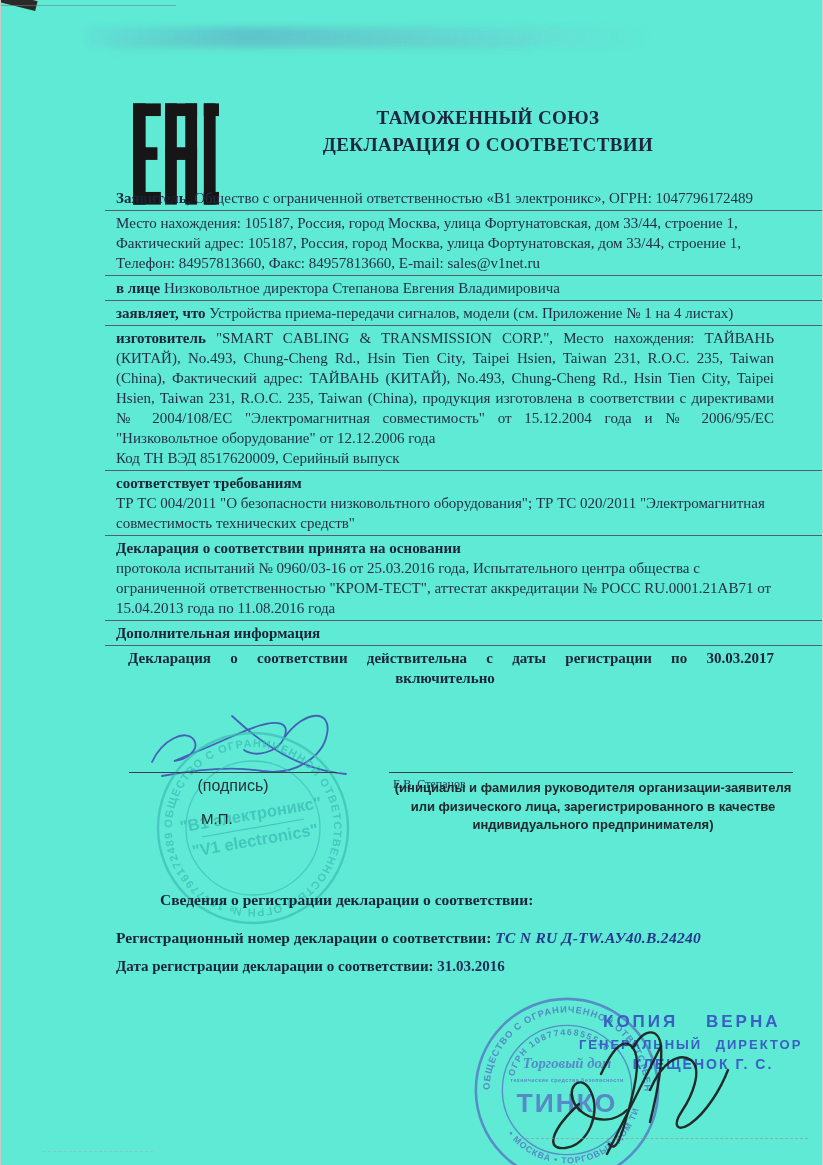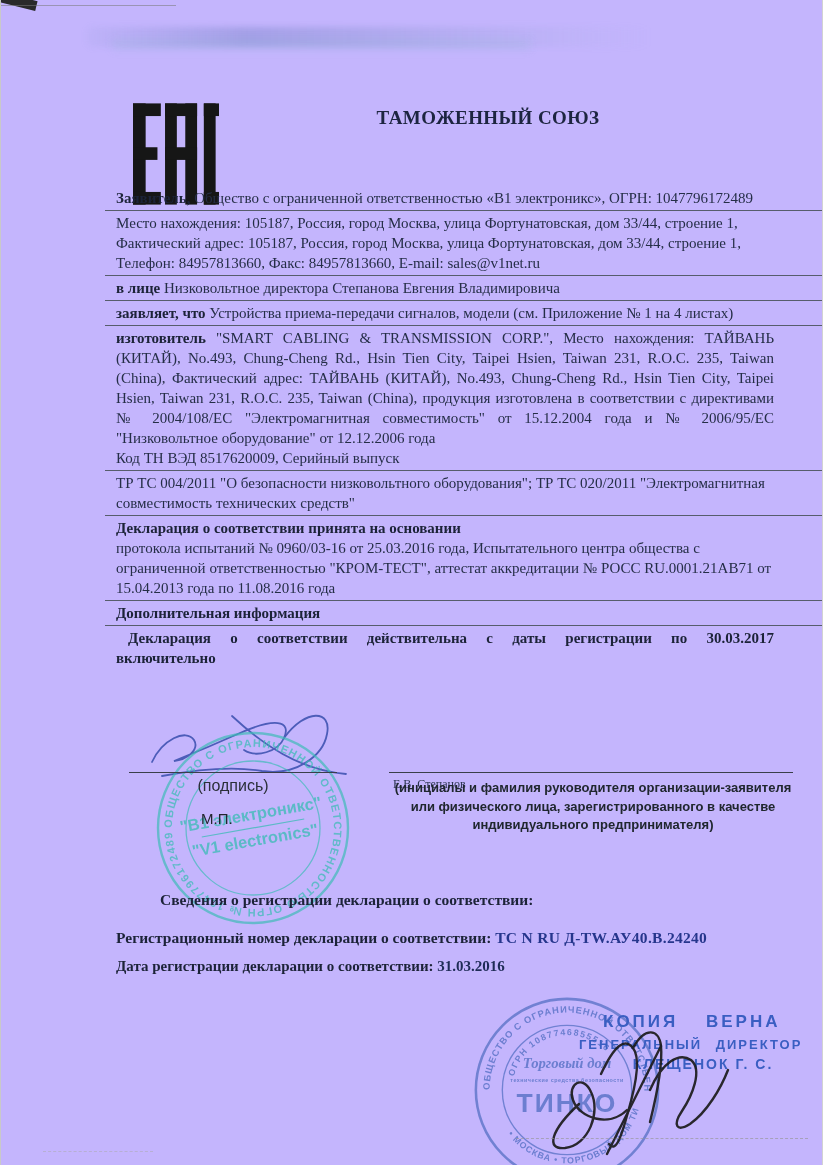--- a/index.html
+++ b/index.html
@@ -1,18 +1,18 @@
 <!DOCTYPE html>
 <html><head>
 <meta charset="utf-8">
 <style>
   html,body { margin:0; padding:0; background:#d9d9d9; }
   .page {
     position:relative; width:823px; height:1165px; margin:0 auto;
-    background:#c4b5fd; overflow:hidden;
+    background:#5eead4; overflow:hidden;
     font-family:"Liberation Serif","DejaVu Serif",serif;
     color:#252e47;
     border-left:1px solid #c9c9c9; border-right:1px solid #d2d2d2;
     box-sizing:border-box;
   }
   
   .smudge-band { position:absolute; top:27px; left:86px; width:565px; height:20px; border-radius:5px;
     background:linear-gradient(90deg, rgba(130,150,205,.08), rgba(92,112,182,.30) 28%, rgba(112,132,192,.22) 55%, rgba(150,168,214,.10) 85%, rgba(150,168,214,0));
     filter:blur(3px); }
   .smudge-band2 { position:absolute; top:40px; left:110px; width:420px; height:10px; border-radius:5px;
@@ -30,42 +30,42 @@
 
   
   .content { position:absolute; top:186px; left:113px; width:662px; font-size:15px; line-height:20px; }
   .sec { position:relative; padding:2px 2px 3px 2px; }
   .sec.rule::after { content:""; position:absolute; left:-9px; right:-49px; bottom:0;
     border-bottom:1.2px solid #575d6c; }
   .lbl { font-weight:bold; color:#1c2338; }
   .hdr { font-weight:bold; color:#1c2338; }
   .just { text-align:justify; }
   .valid-l1 { font-weight:bold; color:#1c2338; text-align:justify; text-align-last:justify;margin-left:12px; }
-  .valid-l2 { font-weight:bold; color:#1c2338; }
+  .valid-l2 { font-weight:bold; color:#1c2338;text-align:center; }
 
   
   .sign-line-left  { position:absolute; left:128px; top:772px; width:208px; border-top:1.4px solid #3a3f4a; }
   .sign-line-right { position:absolute; left:388px; top:772px; width:404px; border-top:1.4px solid #3a3f4a; }
   .sign-caption { position:absolute; left:128px; top:777px; width:208px; text-align:center;
     font-family:"Liberation Sans","DejaVu Sans",sans-serif; font-size:16px; color:#2a2f38; }
   .mp-label { position:absolute; left:200px; top:810px; font-family:"Liberation Sans","DejaVu Sans",sans-serif;
     font-size:15px; color:#22262e; }
   .head-name { position:absolute; left:392px; top:777px; width:400px; text-align:left;
     font-size:12px; color:#2b3450; }
   .head-caption { position:absolute; left:390px; top:779px; width:404px; text-align:center;
     font-family:"Liberation Sans","DejaVu Sans",sans-serif; font-weight:600;
     font-size:13px; line-height:18.5px; color:#20272f; }
 
   .blue-signature { position:absolute; left:133px; top:698px; }
   .v1-stamp { position:absolute; left:152px; top:728px; opacity:.85; }
 
   
   .reg-header { position:absolute; left:115px; top:891px; font-weight:bold; font-size:15.5px; color:#1c2338;margin-left:44px; }
   .reg-number { position:absolute; left:115px; top:929px; font-weight:bold; font-size:15.5px; color:#1c2338; }
-  .reg-number .val { color:#26368c; letter-spacing:.3px; }
+  .reg-number .val { color:#26368c; letter-spacing:.3px;font-style:italic; }
   .reg-date { position:absolute; left:115px; top:958px; font-weight:bold; font-size:15px; color:#1c2338; }
   .reg-date .val { color:#1f2c56; }
 
   
   .tinko-stamp { position:absolute; left:468px; top:992px; opacity:.88; }
   .copy-stamp { position:absolute; left:590px; top:1012px; width:228px;
     font-family:"Liberation Sans","DejaVu Sans",sans-serif; font-weight:bold; color:#3a5ec2; }
   .copy-stamp .l1 { font-size:17px; letter-spacing:3px; word-spacing:20px; padding-left:12px; }
   .copy-stamp .l2 { font-size:13px; letter-spacing:2px; word-spacing:8px; margin-top:5px; margin-left:-12px; }
   .copy-stamp .l3 { font-size:14px; letter-spacing:2px; margin-top:4px; text-align:center; padding-right:4px; }
@@ -92,20 +92,21 @@
       <rect x="38" y="0" width="38" height="15"></rect>
         <rect x="38" y="52" width="38" height="15"></rect>
       <rect x="84" y="0" width="14" height="120"></rect>
         <rect x="84" y="0" width="18" height="15"></rect>
       <rect x="84" y="105" width="18" height="15"></rect>
     </g>
   </svg>
 
   <div class="doc-title">
     <div>ТАМОЖЕННЫЙ СОЮЗ</div>
+    <div>ДЕКЛАРАЦИЯ О СООТВЕТСТВИИ</div>
   </div>
 
   <div class="content">
     <div class="sec rule">
       <span class="lbl">Заявитель,</span>
       <span>Общество с ограниченной ответственностью «В1 электроникс», ОГРН: 1047796172489</span>
     </div>
     <div class="sec rule">
       <span>Место нахождения: 105187, Россия, город Москва, улица Фортунатовская, дом 33/44, строение 1, Фактический адрес: 105187, Россия, город Москва, улица Фортунатовская, дом 33/44, строение 1, Телефон: 84957813660, Факс: 84957813660, E-mail: sales@v1net.ru</span>
     </div>
@@ -118,20 +119,21 @@
       <span>Устройства приема-передачи сигналов, модели (см. Приложение № 1 на 4 листах)</span>
     </div>
     <div class="sec rule">
       <div class="just">
         <span class="lbl">изготовитель</span>
         <span>"SMART CABLING &amp; TRANSMISSION CORP.", Место нахождения: ТАЙВАНЬ (КИТАЙ), No.493, Chung-Cheng Rd., Hsin Tien City, Taipei Hsien, Taiwan 231, R.O.C. 235, Taiwan (China), Фактический адрес: ТАЙВАНЬ (КИТАЙ), No.493, Chung-Cheng Rd., Hsin Tien City, Taipei Hsien, Taiwan 231, R.O.C. 235, Taiwan (China), продукция изготовлена в соответствии с директивами № 2004/108/ЕС "Электромагнитная совместимость" от 15.12.2004 года и № 2006/95/ЕС "Низковольтное оборудование" от 12.12.2006 года</span>
       </div>
       <div>Код ТН ВЭД 8517620009, Серийный выпуск</div>
     </div>
     <div class="sec rule">
+      <div class="hdr">соответствует требованиям</div>
       <div>ТР ТС 004/2011 "О безопасности низковольтного оборудования"; ТР ТС 020/2011 "Электромагнитная совместимость технических средств"</div>
     </div>
     <div class="sec rule">
       <div class="hdr">Декларация о соответствии принята на основании</div>
       <div>протокола испытаний № 0960/03-16 от 25.03.2016 года, Испытательного центра общества с ограниченной ответственностью "КРОМ-ТЕСТ", аттестат аккредитации № РОСС RU.0001.21АВ71 от 15.04.2013 года по 11.08.2016 года</div>
     </div>
     <div class="sec rule">
       <div class="hdr">Дополнительная информация</div>
     </div>
     <div class="sec">

